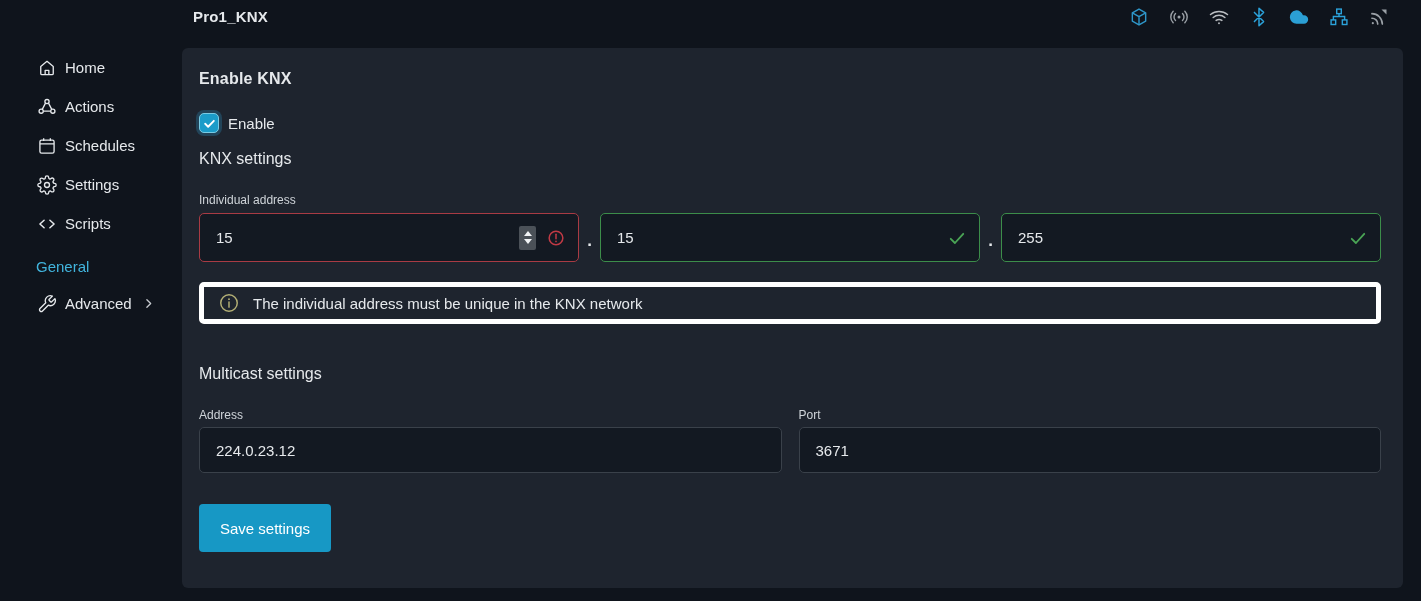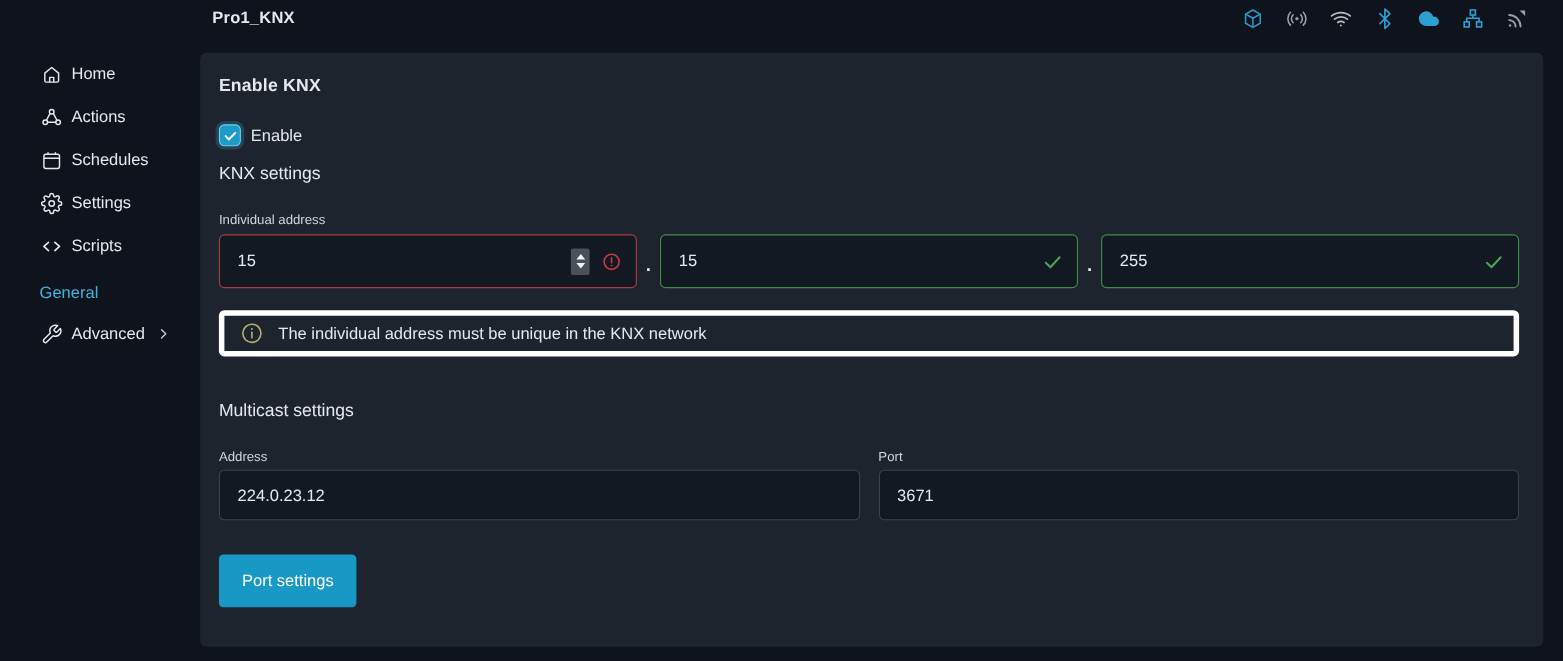--- a/index.html
+++ b/index.html
@@ -223,14 +223,14 @@
     <div class="col">
       <div class="field-label">Address</div>
       <input class="text-input" type="text" value="224.0.23.12" style="">
     </div>
     <div class="col">
       <div class="field-label">Port</div>
       <input class="text-input" type="text" value="3671" style="">
     </div>
   </div>
 
-  <button class="save-btn">Port settings</button>
+  <button class="save-btn">Save settings</button>
 </div>
 
 </body></html>

